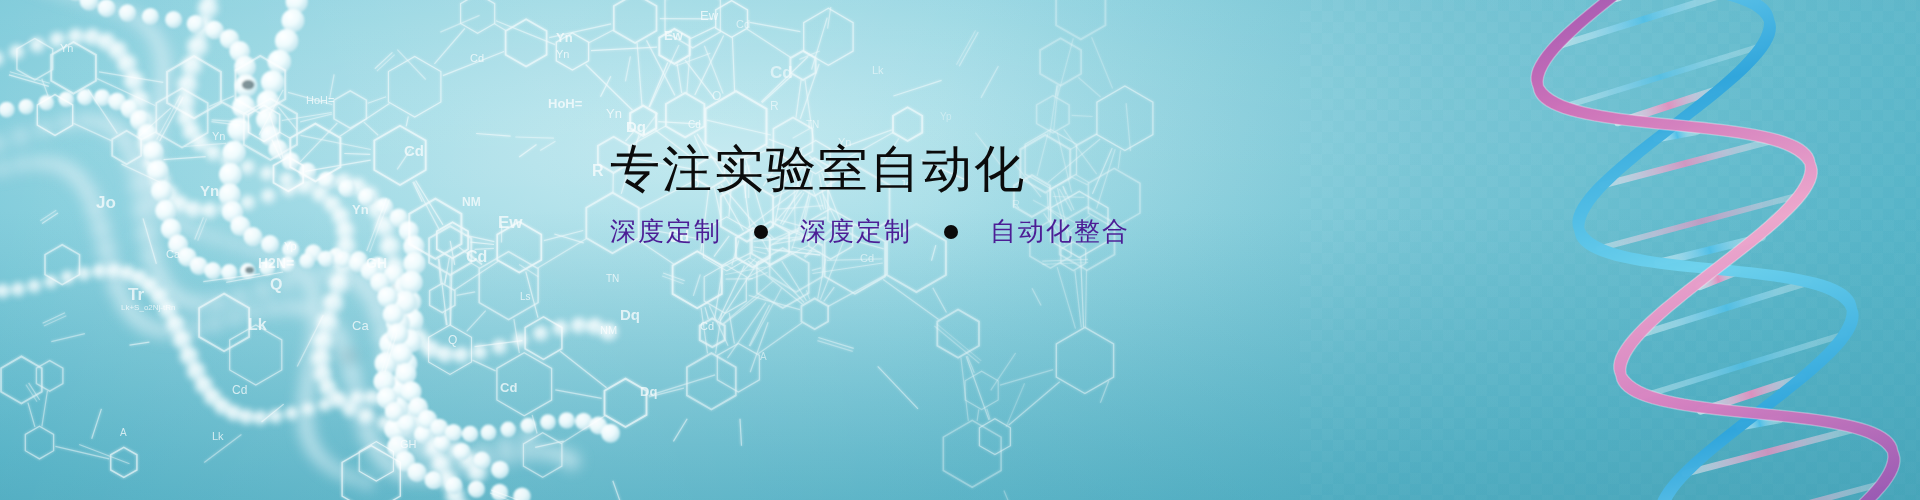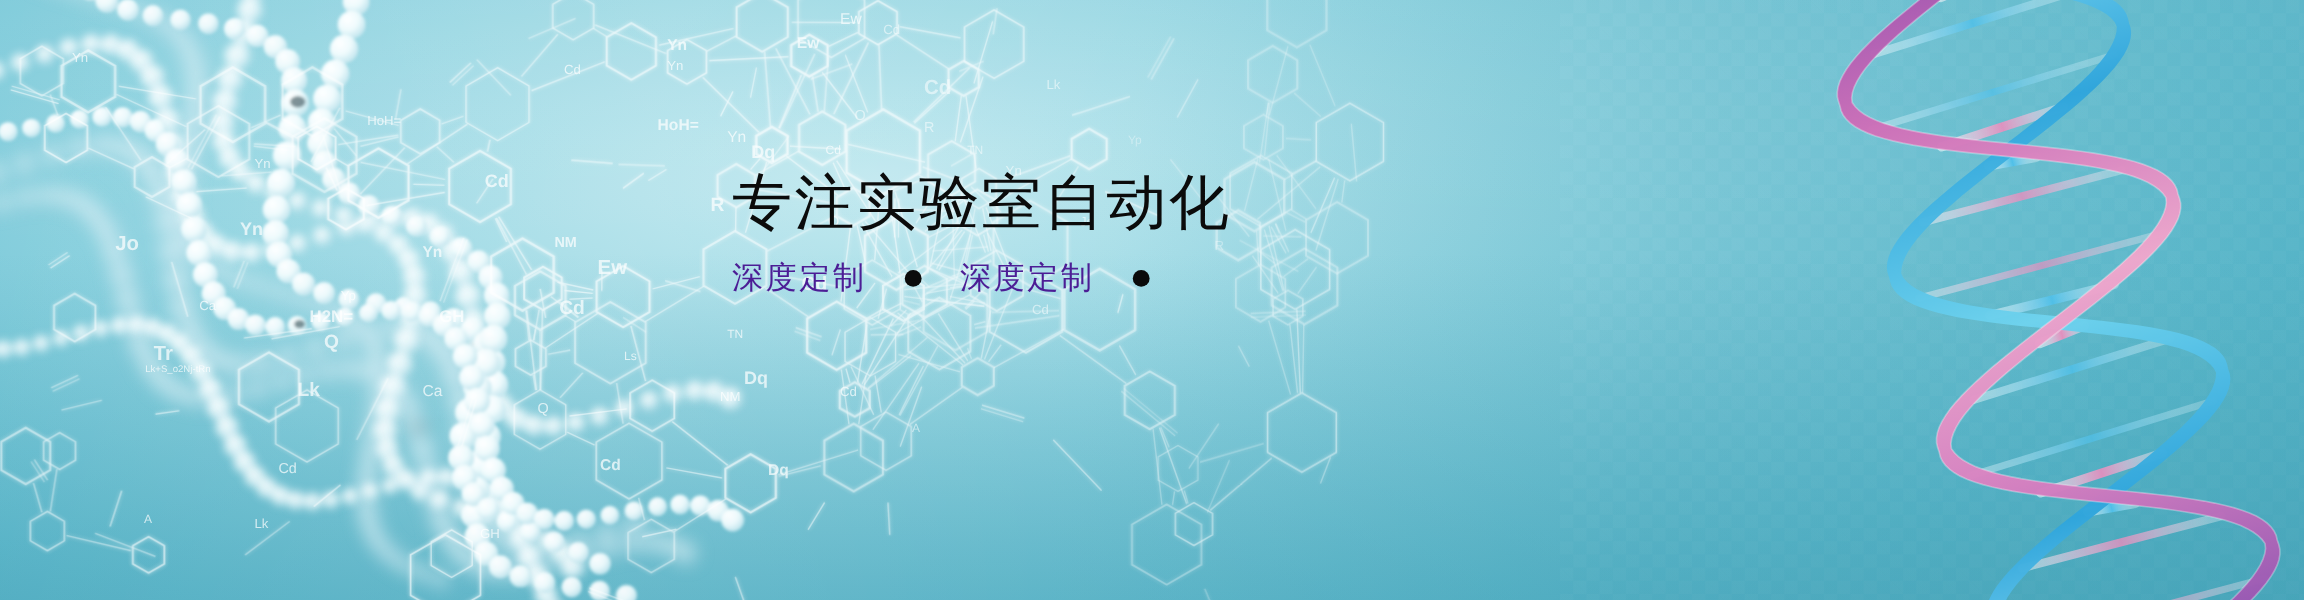--- a/index.html
+++ b/index.html
@@ -1128,16 +1128,17 @@
   </div>
 
   <div class="copy">
     <h1 class="headline">专注实验室自动化</h1>
 
     <div class="subline">
       <span class="sub-item">深度定制</span>
       <span class="sub-dot"></span>
       <span class="sub-item">深度定制</span>
       <span class="sub-dot"></span>
+      <span class="sub-item">自动化整合</span>
     </div>
   </div>
 
 </div>
 
 </body></html>

